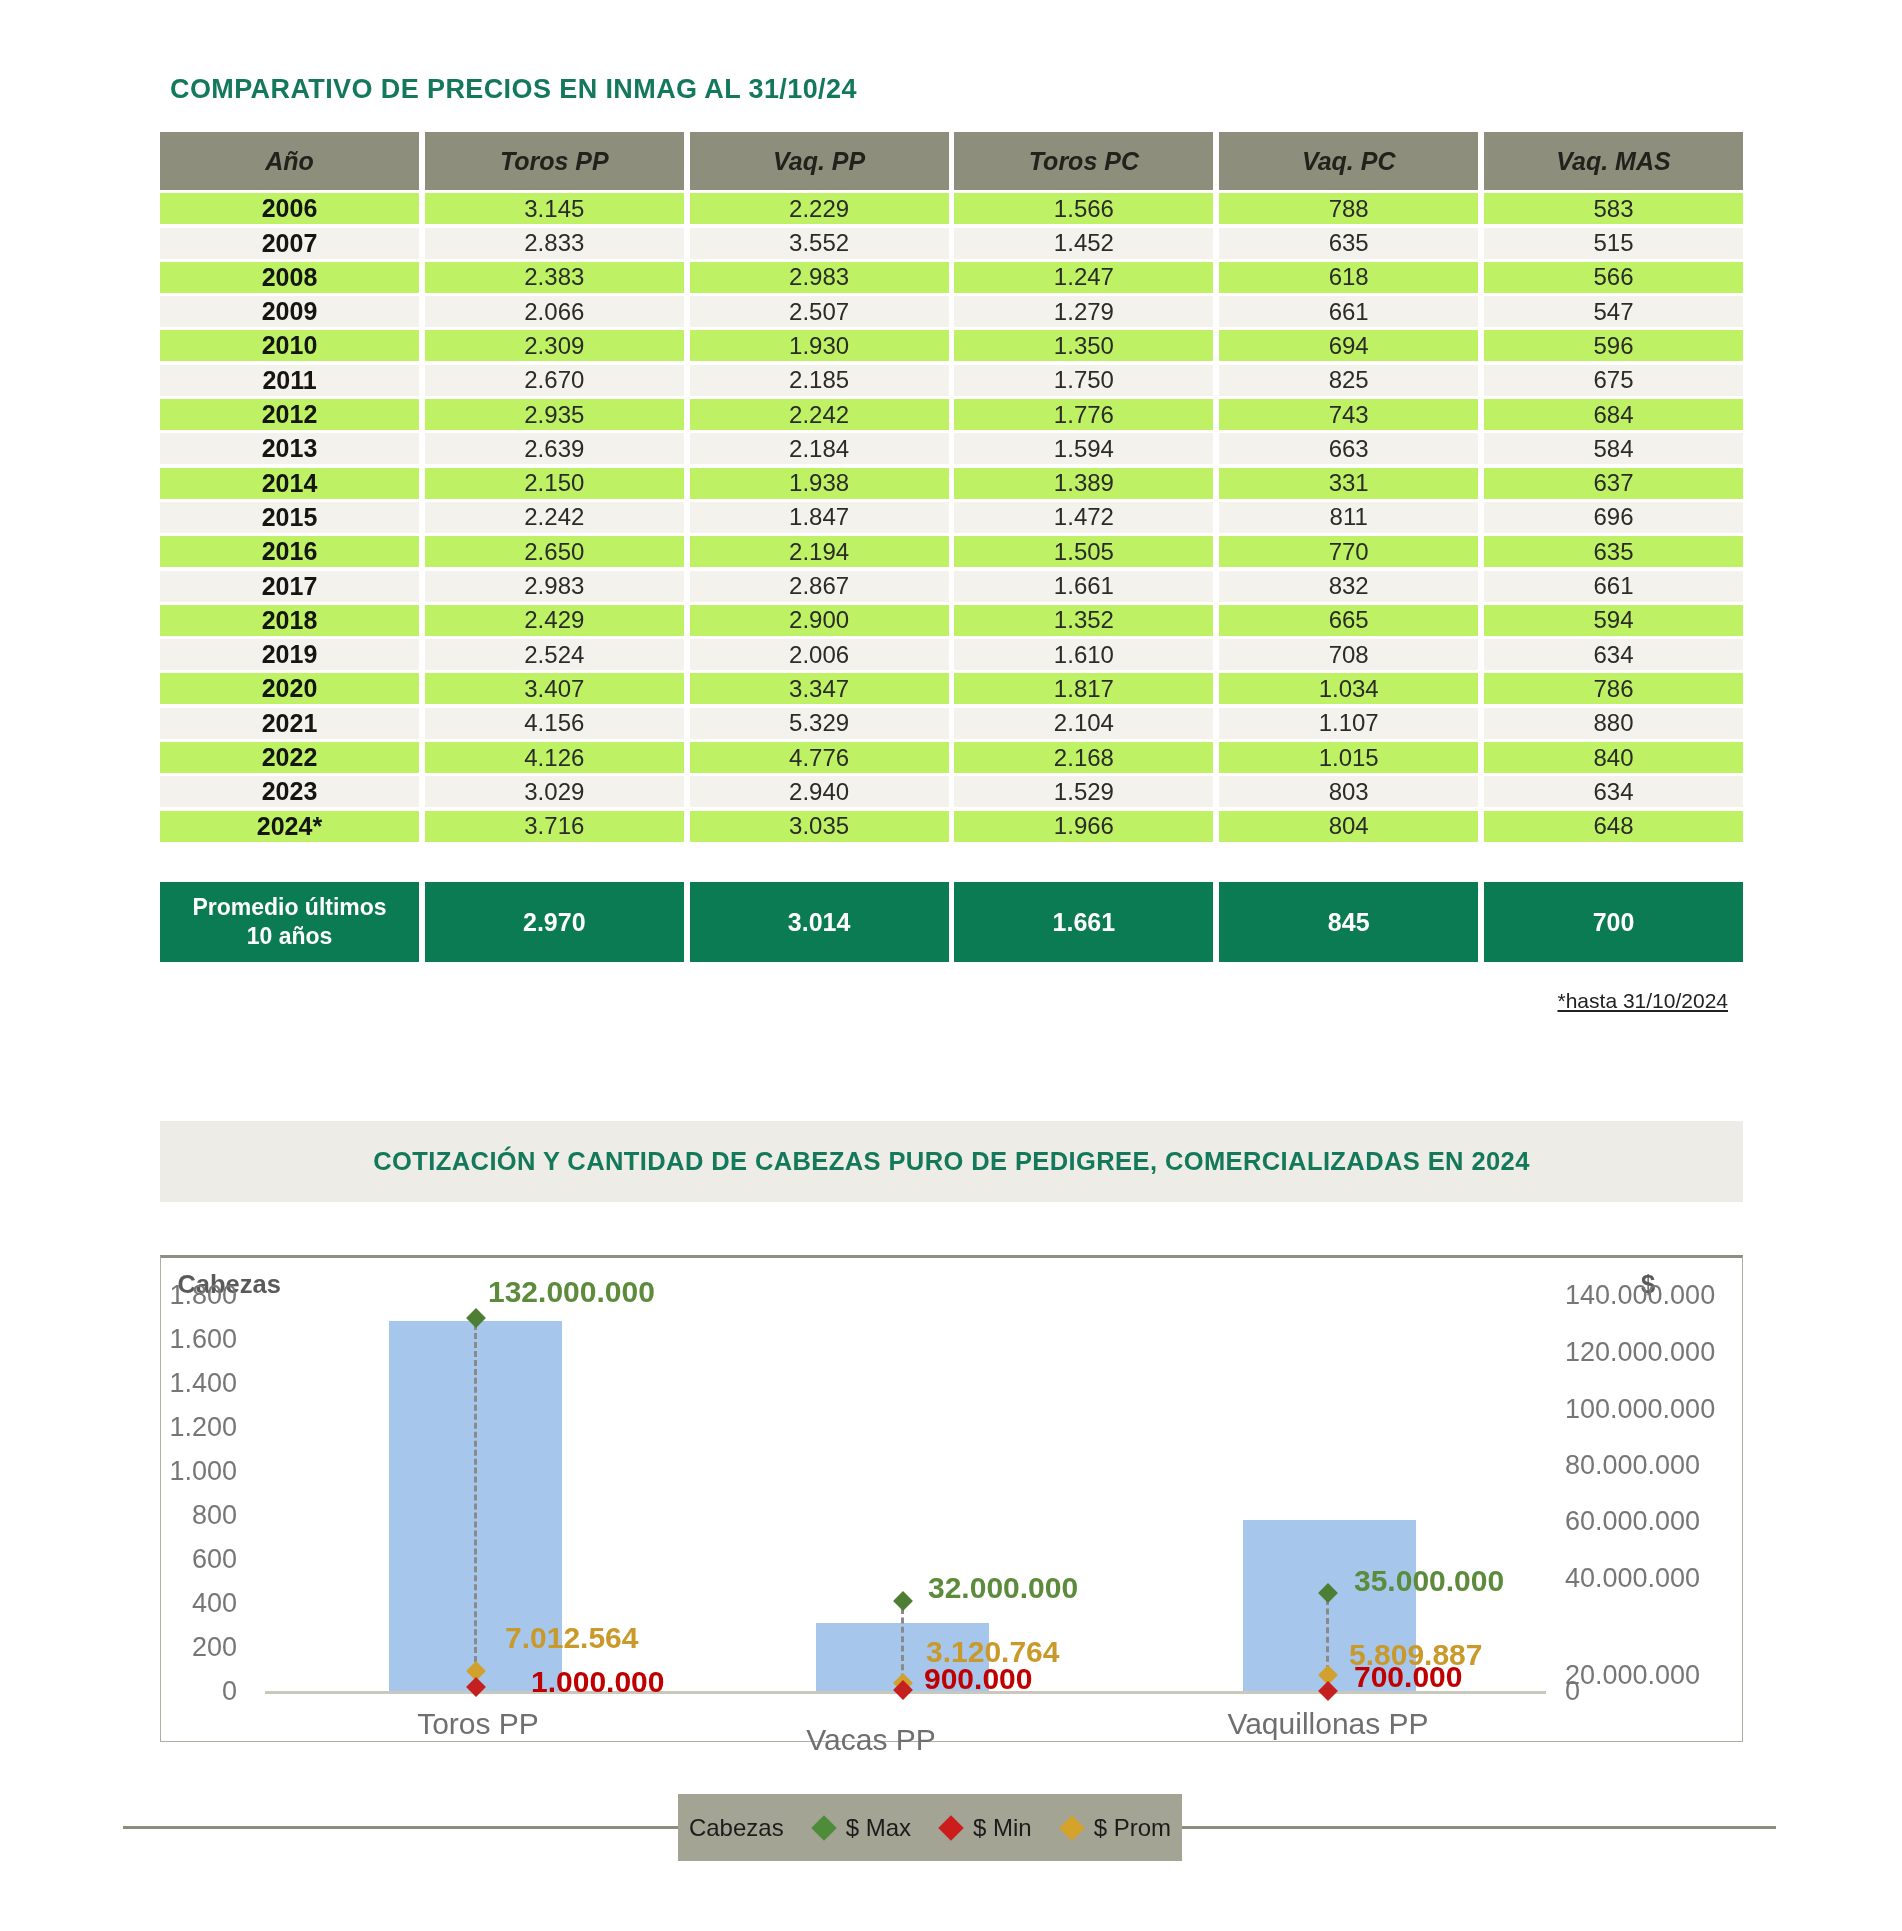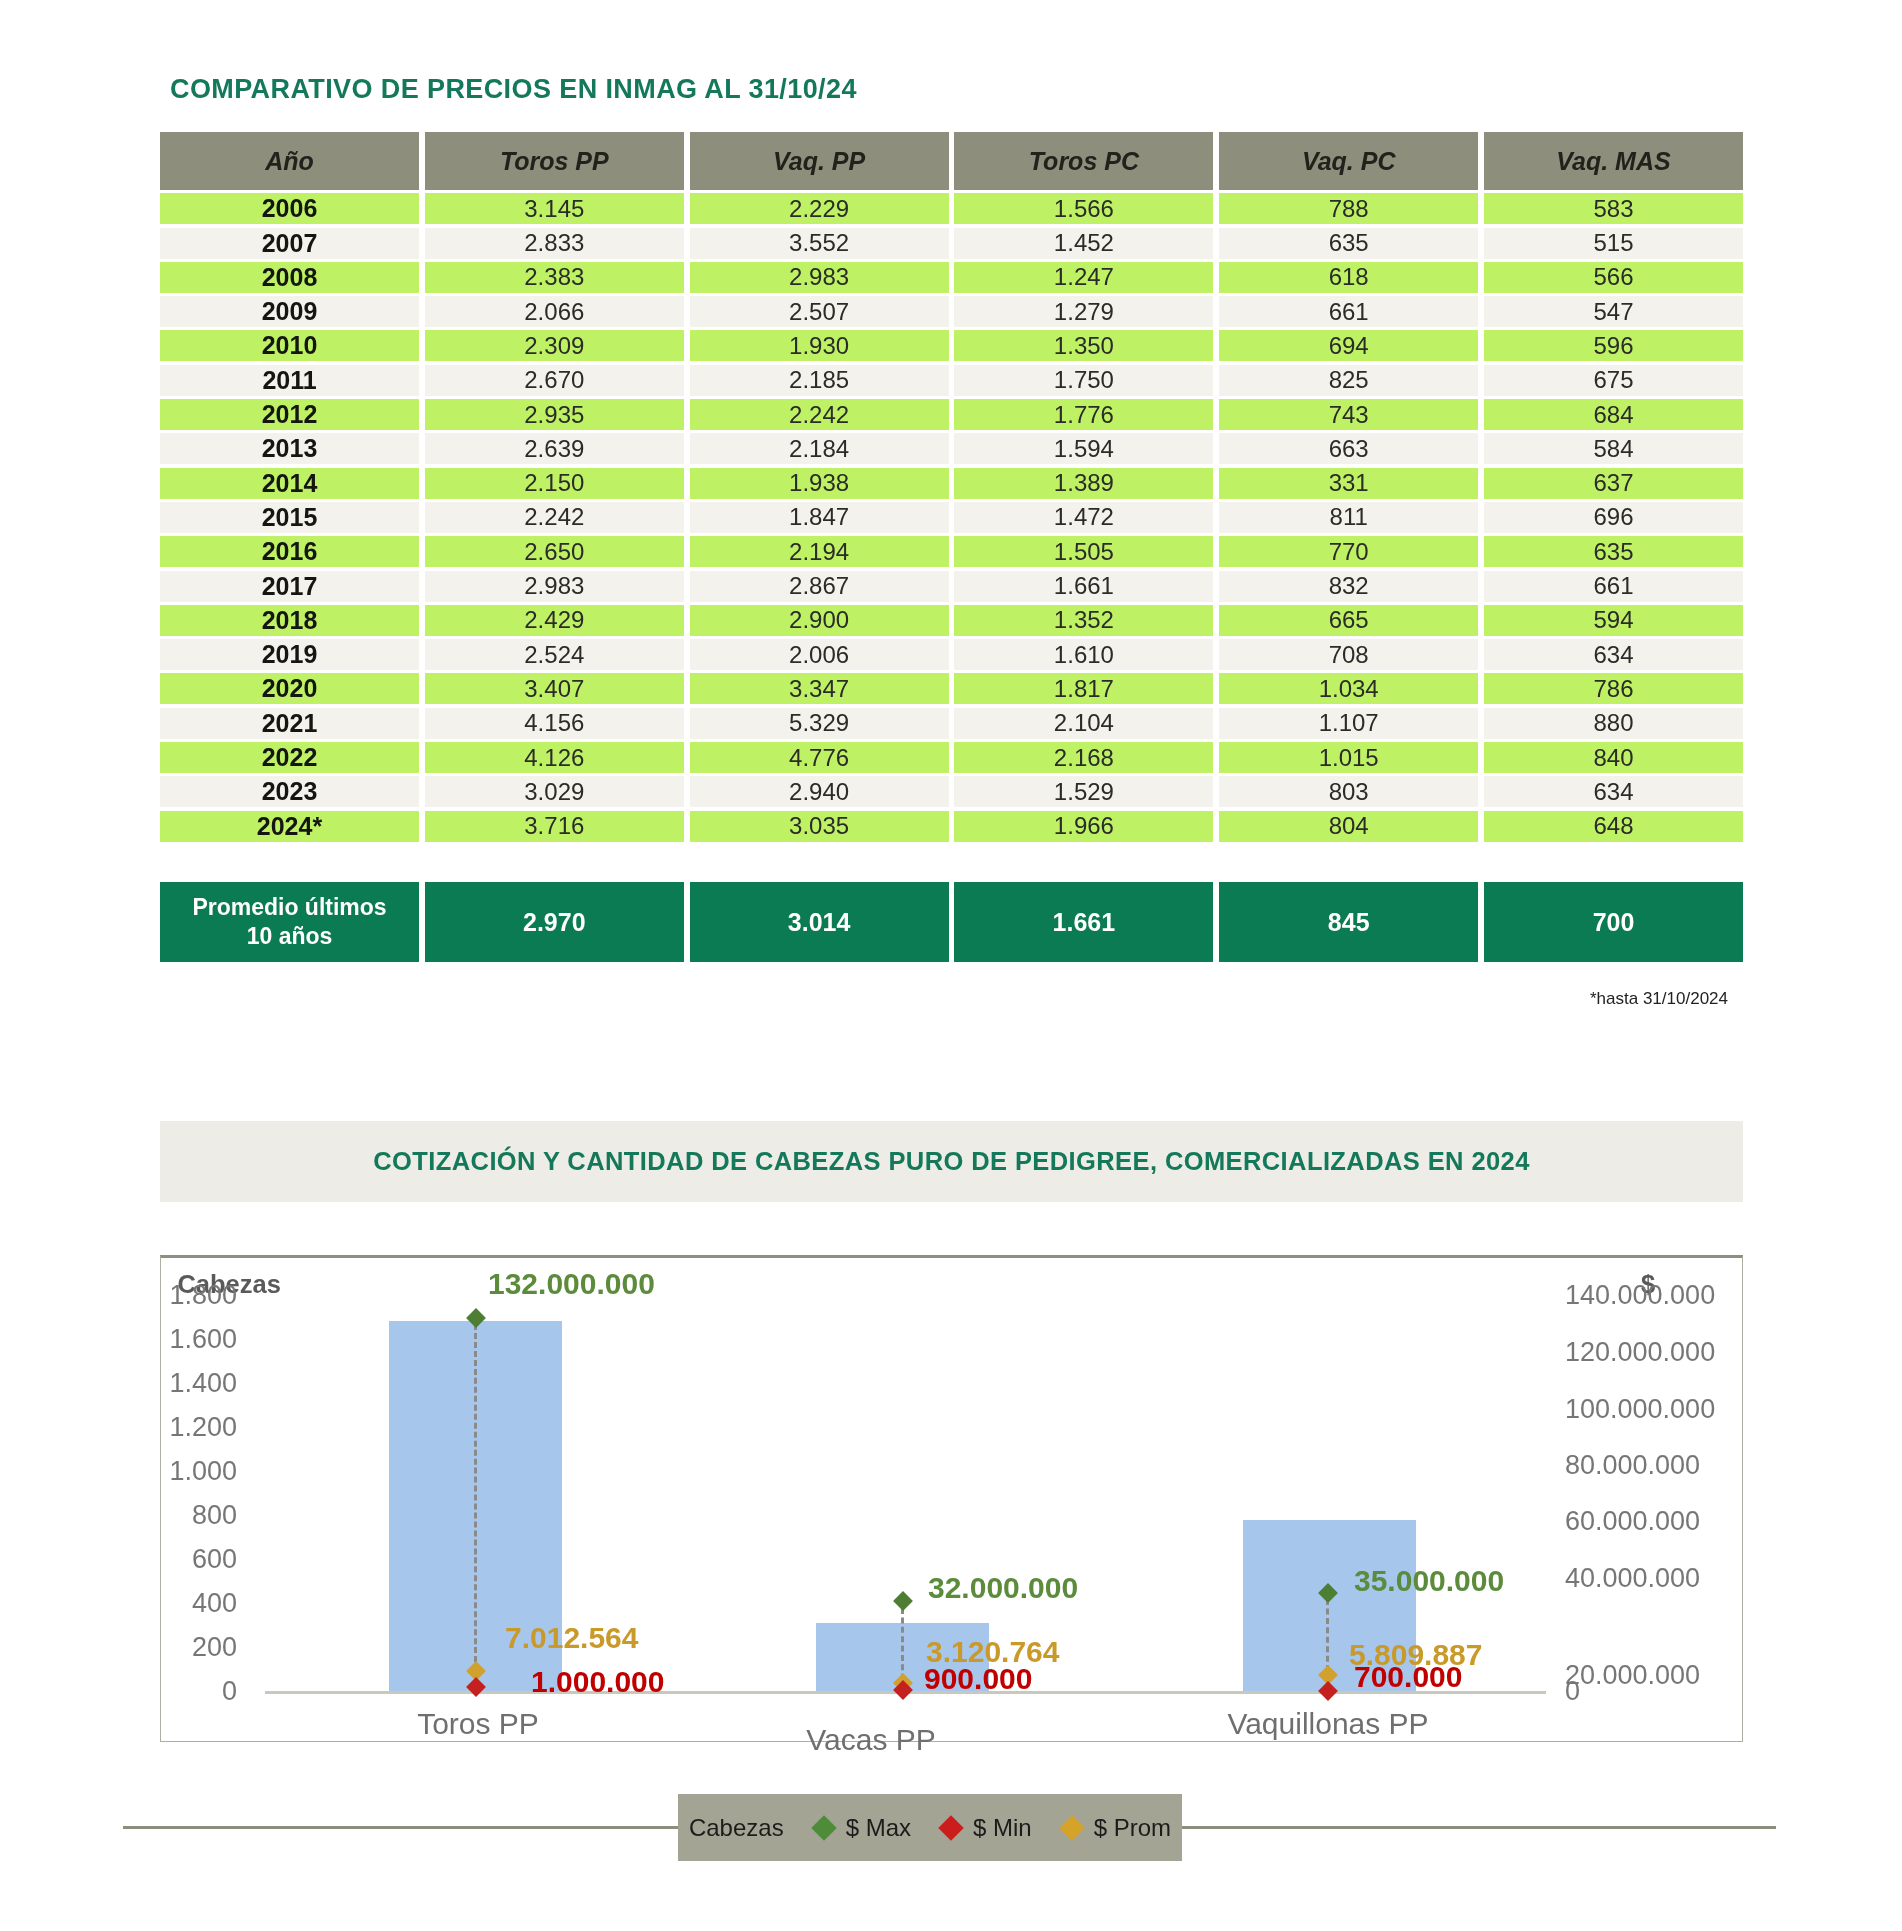--- a/index.html
+++ b/index.html
@@ -41,21 +41,21 @@
     display:grid; grid-template-columns:repeat(6,1fr); column-gap:5.8px;
   }
   .sum-cell {
     background:#0b7b53; color:#ffffff; font-weight:bold; font-size:25px;
     display:flex; align-items:center; justify-content:center; text-align:center;
   }
   .sum-label { font-size:23px; line-height:1.25; padding:0 22px; }
 
   .footnote {
     position:absolute; right:15px; top:989px;
-    font-size:17px; color:#222222;
+    font-size:21px; color:#222222;text-decoration:underline;
   }
 
   
   .section-bar {
     position:absolute; left:0; top:1121px; width:1583px; height:81px;
     background:#edece7; display:flex; align-items:center; justify-content:center;
   }
   .section-bar span {
     font-size:25.5px; font-weight:bold; letter-spacing:0.4px; color:#14795a;
   }
@@ -332,21 +332,21 @@
       <div class="dmark max" style="left:1160px; top:328px;"></div>
 
       <div class="dmark prom" style="left:308px; top:406px;"></div>
       <div class="dmark prom" style="left:735px; top:418px;"></div>
       <div class="dmark prom" style="left:1160px; top:410px;"></div>
 
       <div class="dmark min" style="left:308px; top:422px;"></div>
       <div class="dmark min" style="left:735px; top:425px;"></div>
       <div class="dmark min" style="left:1160px; top:426px;"></div>
 
-      <div class="dlabel max" style="left:327px; top:10px;">132.000.000</div>
+      <div class="dlabel max" style="left:327px; top:18px;">132.000.000</div>
       <div class="dlabel prom" style="left:344px; top:364px;text-align:right;">7.012.564</div>
       <div class="dlabel min" style="left:370px; top:408px;">1.000.000</div>
 
       <div class="dlabel max" style="left:767px; top:314px;">32.000.000</div>
       <div class="dlabel prom" style="left:765px; top:378px;">3.120.764</div>
       <div class="dlabel min" style="left:763px; top:405px;">900.000</div>
 
       <div class="dlabel max" style="left:1193px; top:307px;">35.000.000</div>
       <div class="dlabel prom" style="left:1188px; top:381px;">5.809.887</div>
       <div class="dlabel min" style="left:1193px; top:403px;">700.000</div>

